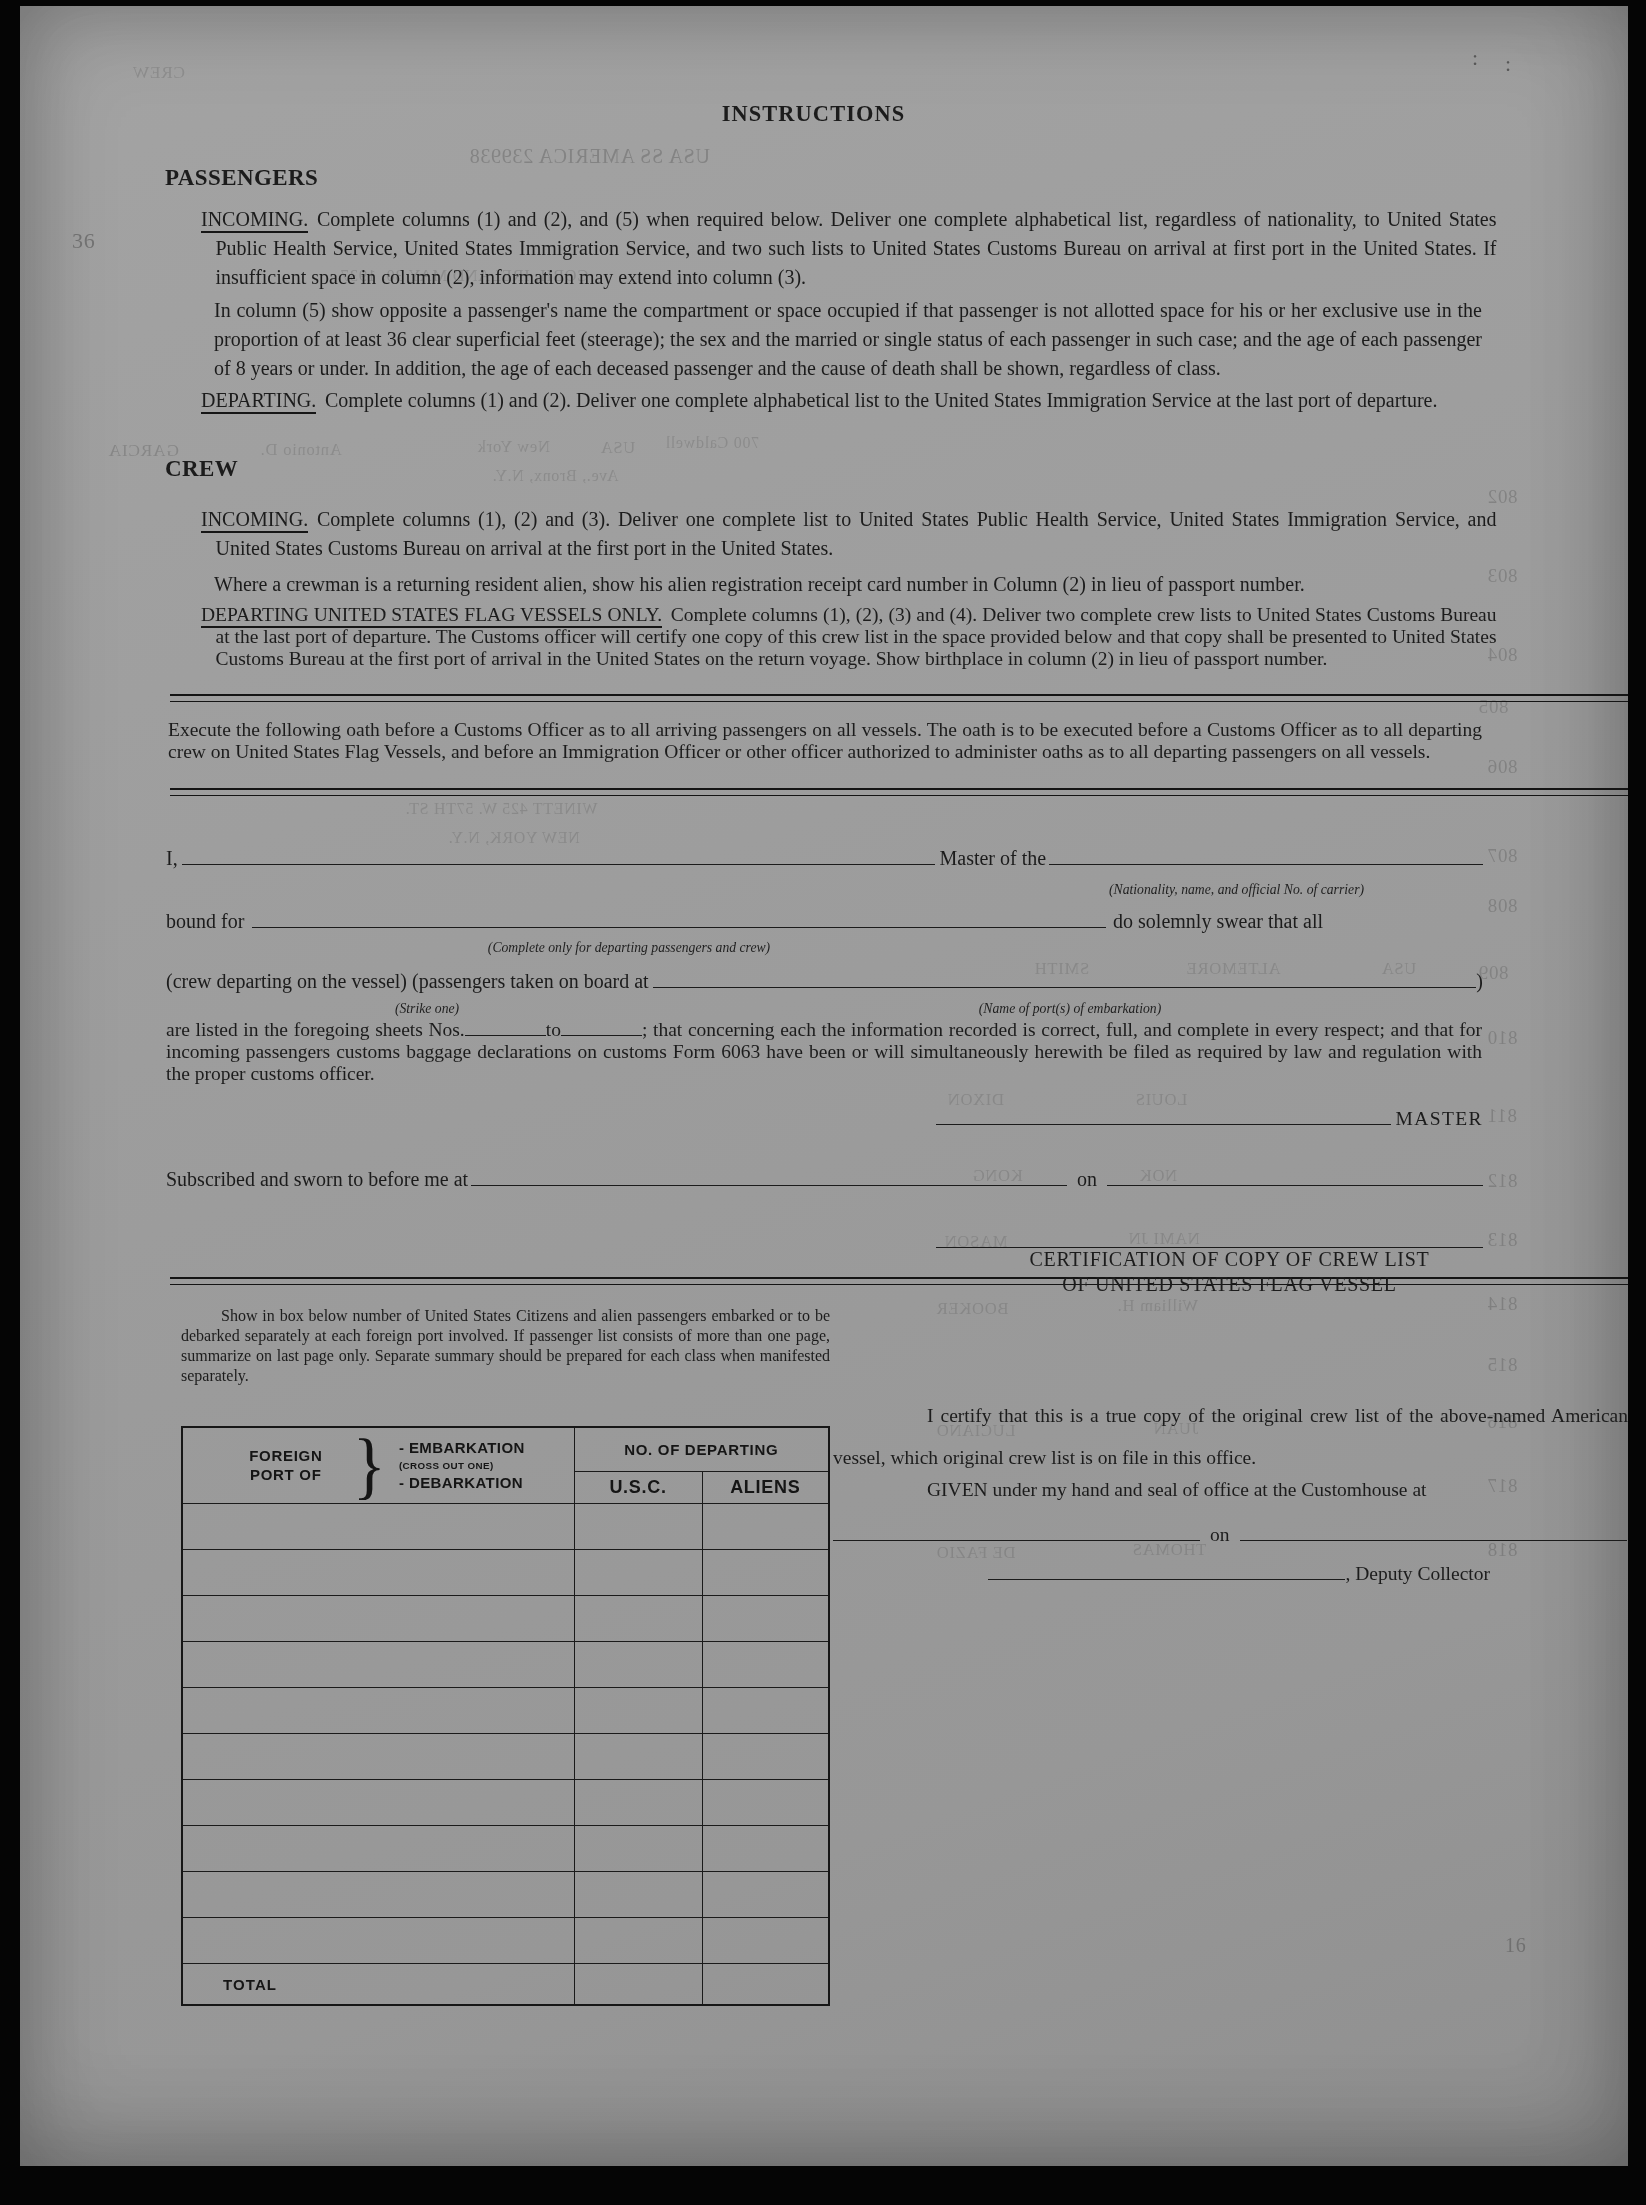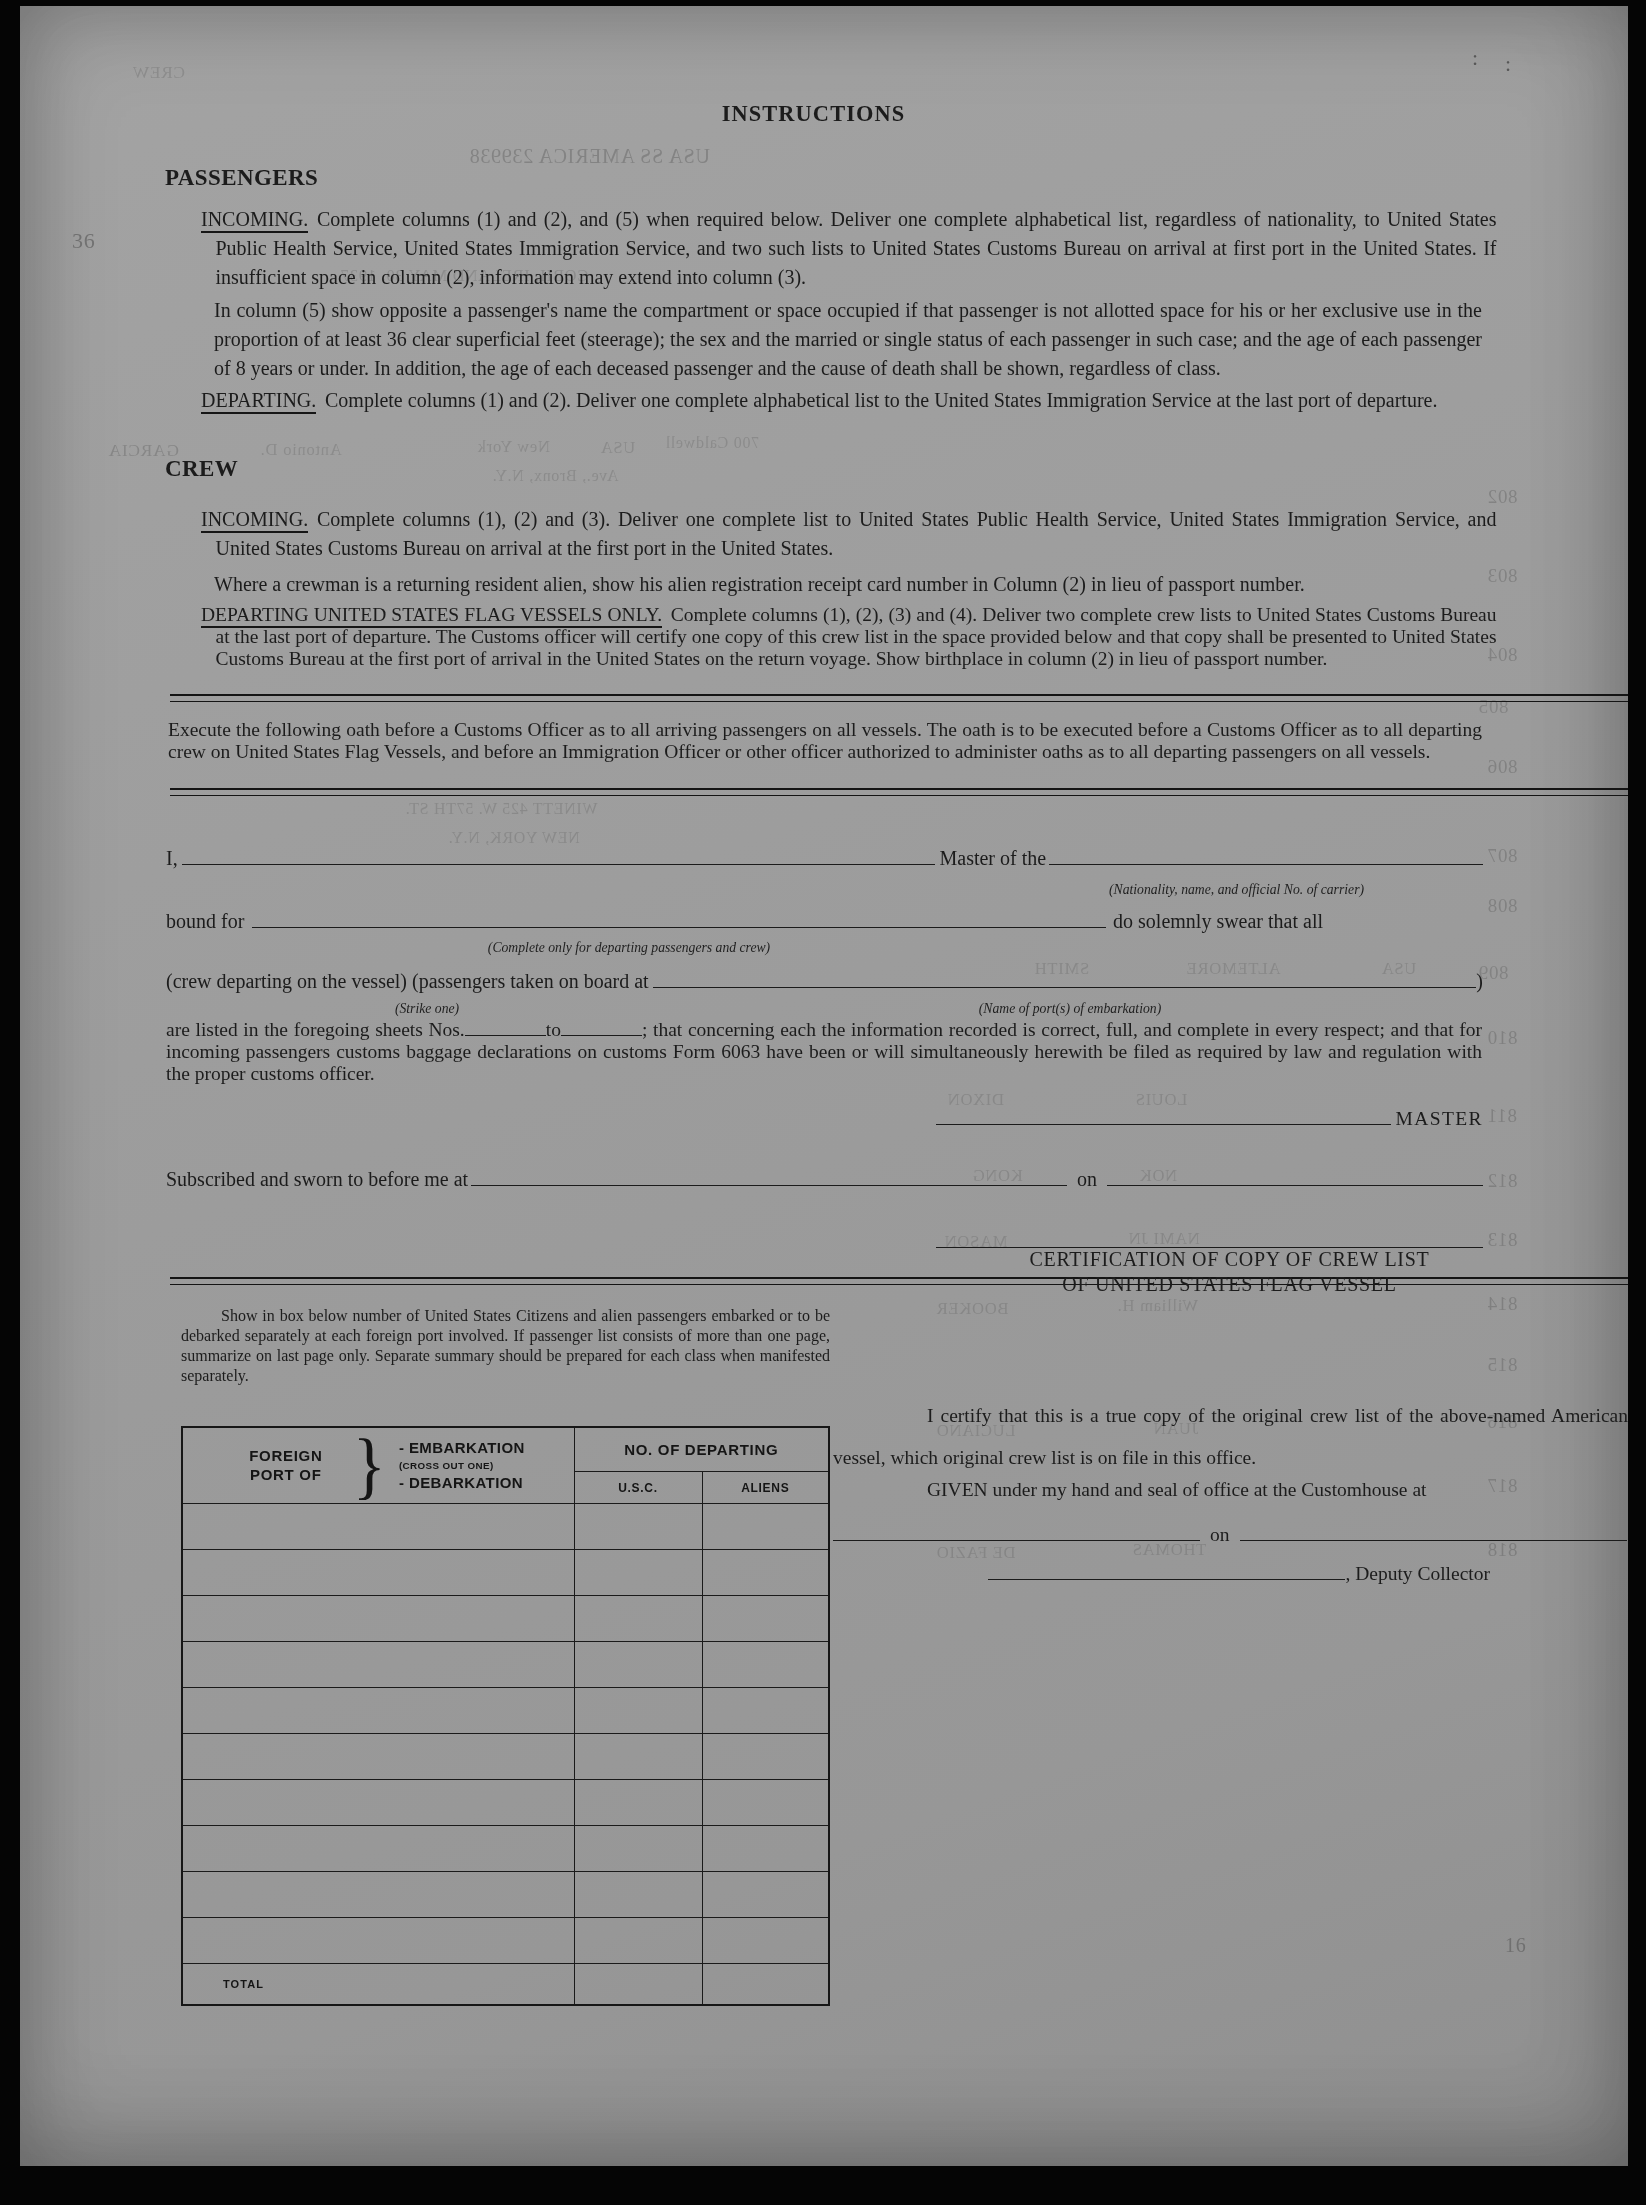--- a/index.html
+++ b/index.html
@@ -36,22 +36,22 @@
   table.port-table{border-collapse:collapse;table-layout:fixed;width:647px;
         font-family:"Liberation Sans","DejaVu Sans",sans-serif;color:#151515;}
   table.port-table th, table.port-table td{border:1.8px solid #1a1a1a;padding:0;}
   table.port-table{border:2.5px solid #161616;}
   .th-port-inner{display:flex;align-items:center;justify-content:center;gap:13px;}
   .fp{width:108px;text-align:center;font-size:15px;font-weight:bold;line-height:19px;letter-spacing:0.7px;}
   .brace{font-family:"Liberation Serif",serif;font-size:69px;font-weight:200;line-height:.85;transform:scaleY(1.08);}
   .embark{text-align:left;font-weight:bold;font-size:15px;line-height:17.4px;letter-spacing:0.4px;}
   .crossout{font-size:9.8px;font-weight:bold;letter-spacing:0.4px;}
   .th-pass{font-size:15px;font-weight:bold;letter-spacing:0.7px;}
-  .th-sub{font-size:12px;font-weight:bold;letter-spacing:0.7px;}
-  .total-cell{font-size:11px;font-weight:bold;letter-spacing:1.1px;text-align:left;padding-left:40px !important;}
+  .th-sub{font-size:18px;font-weight:bold;letter-spacing:0.7px;}
+  .total-cell{font-size:15px;font-weight:bold;letter-spacing:1.1px;text-align:left;padding-left:40px !important;}
   .band{position:absolute;background:#050505;z-index:3;}
 </style>
 </head>
 <body>
 
 <div id="canvas">
   <div class="paper"></div>
   <div class="bleed-layer">
       <div class="bleed" style="left: 132px; top: 62px; font-size: 17.4px;">CREW</div>
       <div class="bleed" style="left: 469px; top: 145px; font-size: 20px; opacity: 0.32;">USA SS AMERICA  239938</div>

